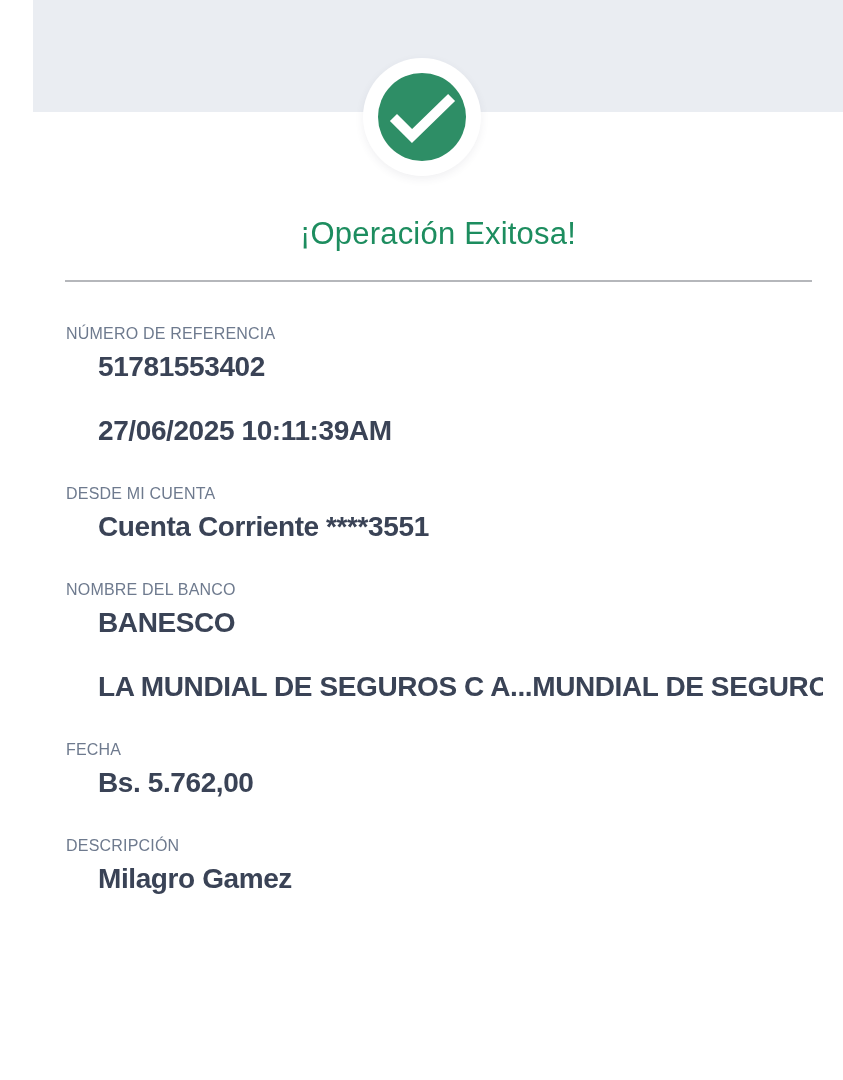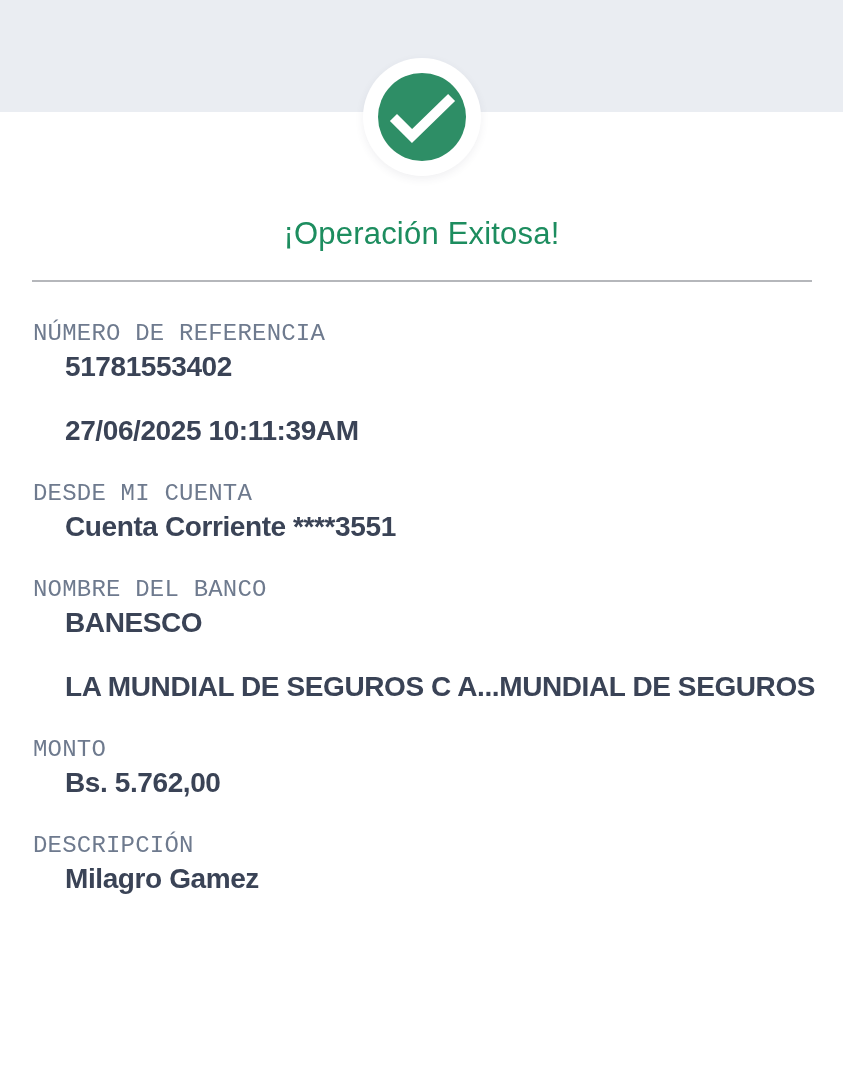--- a/index.html
+++ b/index.html
@@ -8,20 +8,21 @@
     font-family: "Liberation Sans", sans-serif;
     width: 843px;
     height: 1080px;
     overflow: hidden;
   }
   .page {
     position: relative;
     width: 843px;
     height: 992px;
     background: var(--page-bg, #ffffff);
+    padding-left: 33px;
   }
   .top-band {
     width: 100%;
     height: 112px;
     background: var(--band-bg, #eaedf2);
   }
   .badge {
     position: absolute;
     top: 58px;
     left: 50%;
@@ -48,27 +49,26 @@
   .divider {
     border: none;
     border-top: 2px solid var(--divider-color, #b5b7bb);
     margin: 28px 31px 0 32px;
   }
   .fields {
     padding: 36px 20px 0 33px;
   }
   .field { margin-bottom: 30px; }
   .field-label {
-    font-size: 24px;
+    font-size: 16px;
     line-height: 32px;
     font-weight: 400;
     letter-spacing: 0.2px;
     color: var(--label-color, #6e7a8e);
     white-space: nowrap;
-    font-family: Liberation Mono, monospace;
   }
   .field-value {
     font-size: 28px;
     line-height: 34px;
     font-weight: 700;
     letter-spacing: -0.4px;
     color: var(--value-color, #3a4356);
     white-space: nowrap;
     overflow: hidden;
     margin-left: 32px;
@@ -111,21 +111,21 @@
     <div class="field-label">NOMBRE DEL BANCO</div>
     <div class="field-value">BANESCO</div>
   </div>
 
   <div class="field">
     <div class="field-value">LA MUNDIAL DE SEGUROS C A...MUNDIAL DE SEGUROS C A</div>
   </div>
 
 
   <div class="field">
-    <div class="field-label">MONTO</div>
+    <div class="field-label">FECHA</div>
     <div class="field-value">Bs. 5.762,00</div>
   </div>
 
   <div class="field">
     <div class="field-label">DESCRIPCIÓN</div>
     <div class="field-value">Milagro Gamez</div>
   </div>
 </div>
 
 </div>

